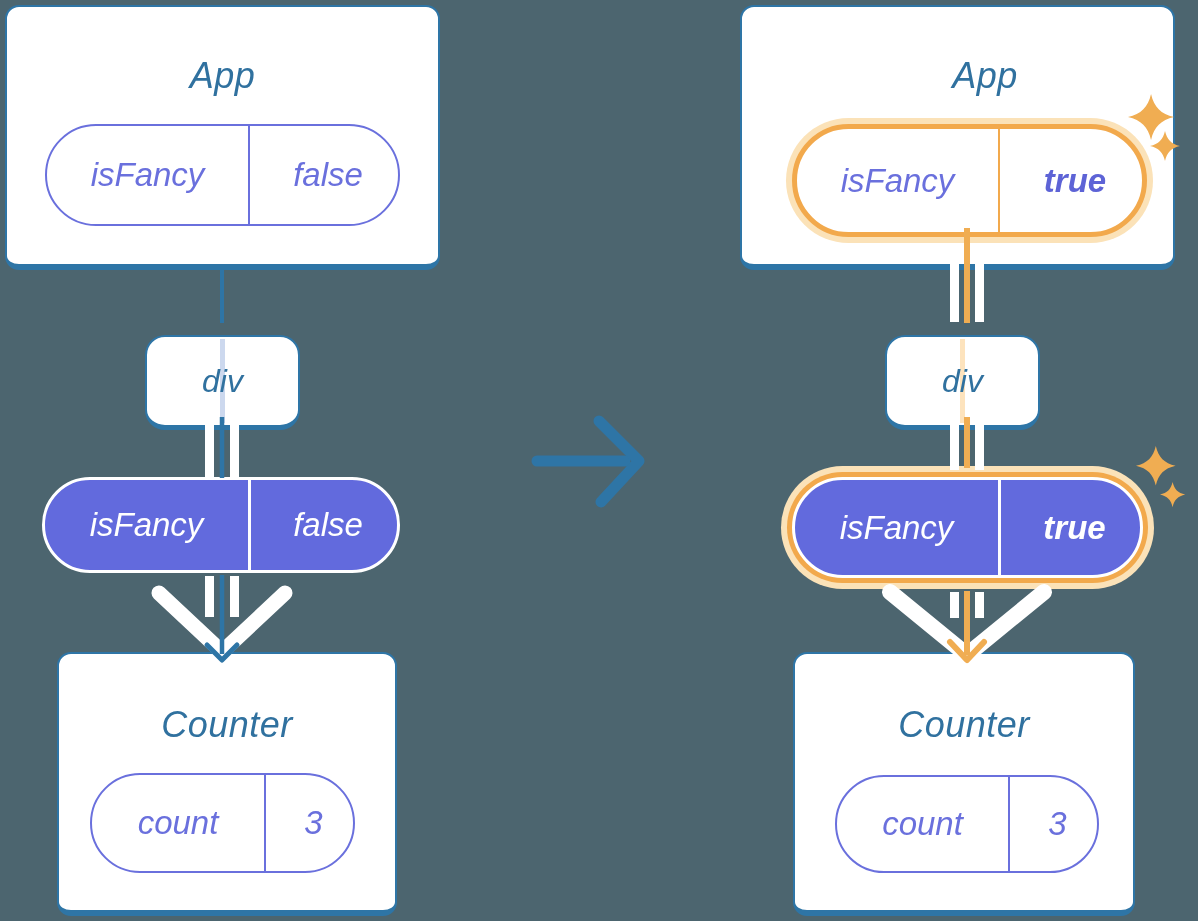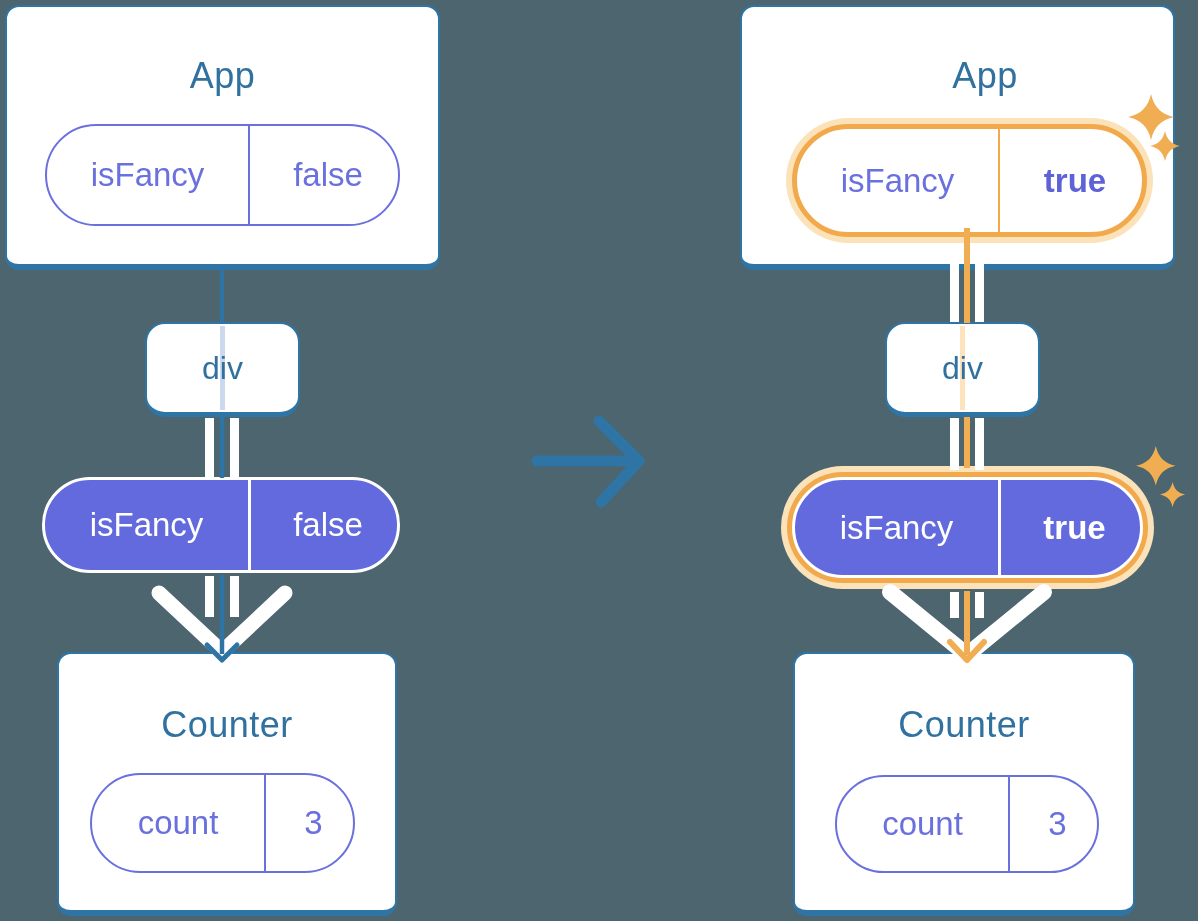--- a/index.html
+++ b/index.html
@@ -17,21 +17,21 @@
     --pass-line-right:#fde3bd;
     --white:#ffffff;
   }
   *{margin:0;padding:0;box-sizing:border-box;}
   html,body{width:1198px;height:921px;overflow:hidden;}
   body{
     background:var(--background);
     font-family:"Liberation Sans", sans-serif;
     position:relative;
   }
-  .canvas{position:absolute;inset:0;width:1198px;height:921px;}
+  .canvas{position:absolute;inset:0;width:1198px;height:921px;font-style:italic;}
 
   
   .card{
     position:absolute;
     background:var(--white);
     border:2px solid var(--card-border);
     border-bottom-width:6px;
     border-radius:14px;
     z-index:1;
   }
@@ -97,20 +97,21 @@
   .divbox{
     position:absolute;
     background:var(--white);
     border:2px solid var(--card-border);
     border-bottom-width:5px;
     border-radius:20px;
     display:flex;
     align-items:center;
     justify-content:center;
     z-index:1;
+    margin-top:13px;
   }
   .divbox .label{
     position:relative;
     z-index:2;
     font-size:32px;
     font-weight:500;
     color:var(--title-text);
   }
   .divbox .pass-line{
     position:absolute;

